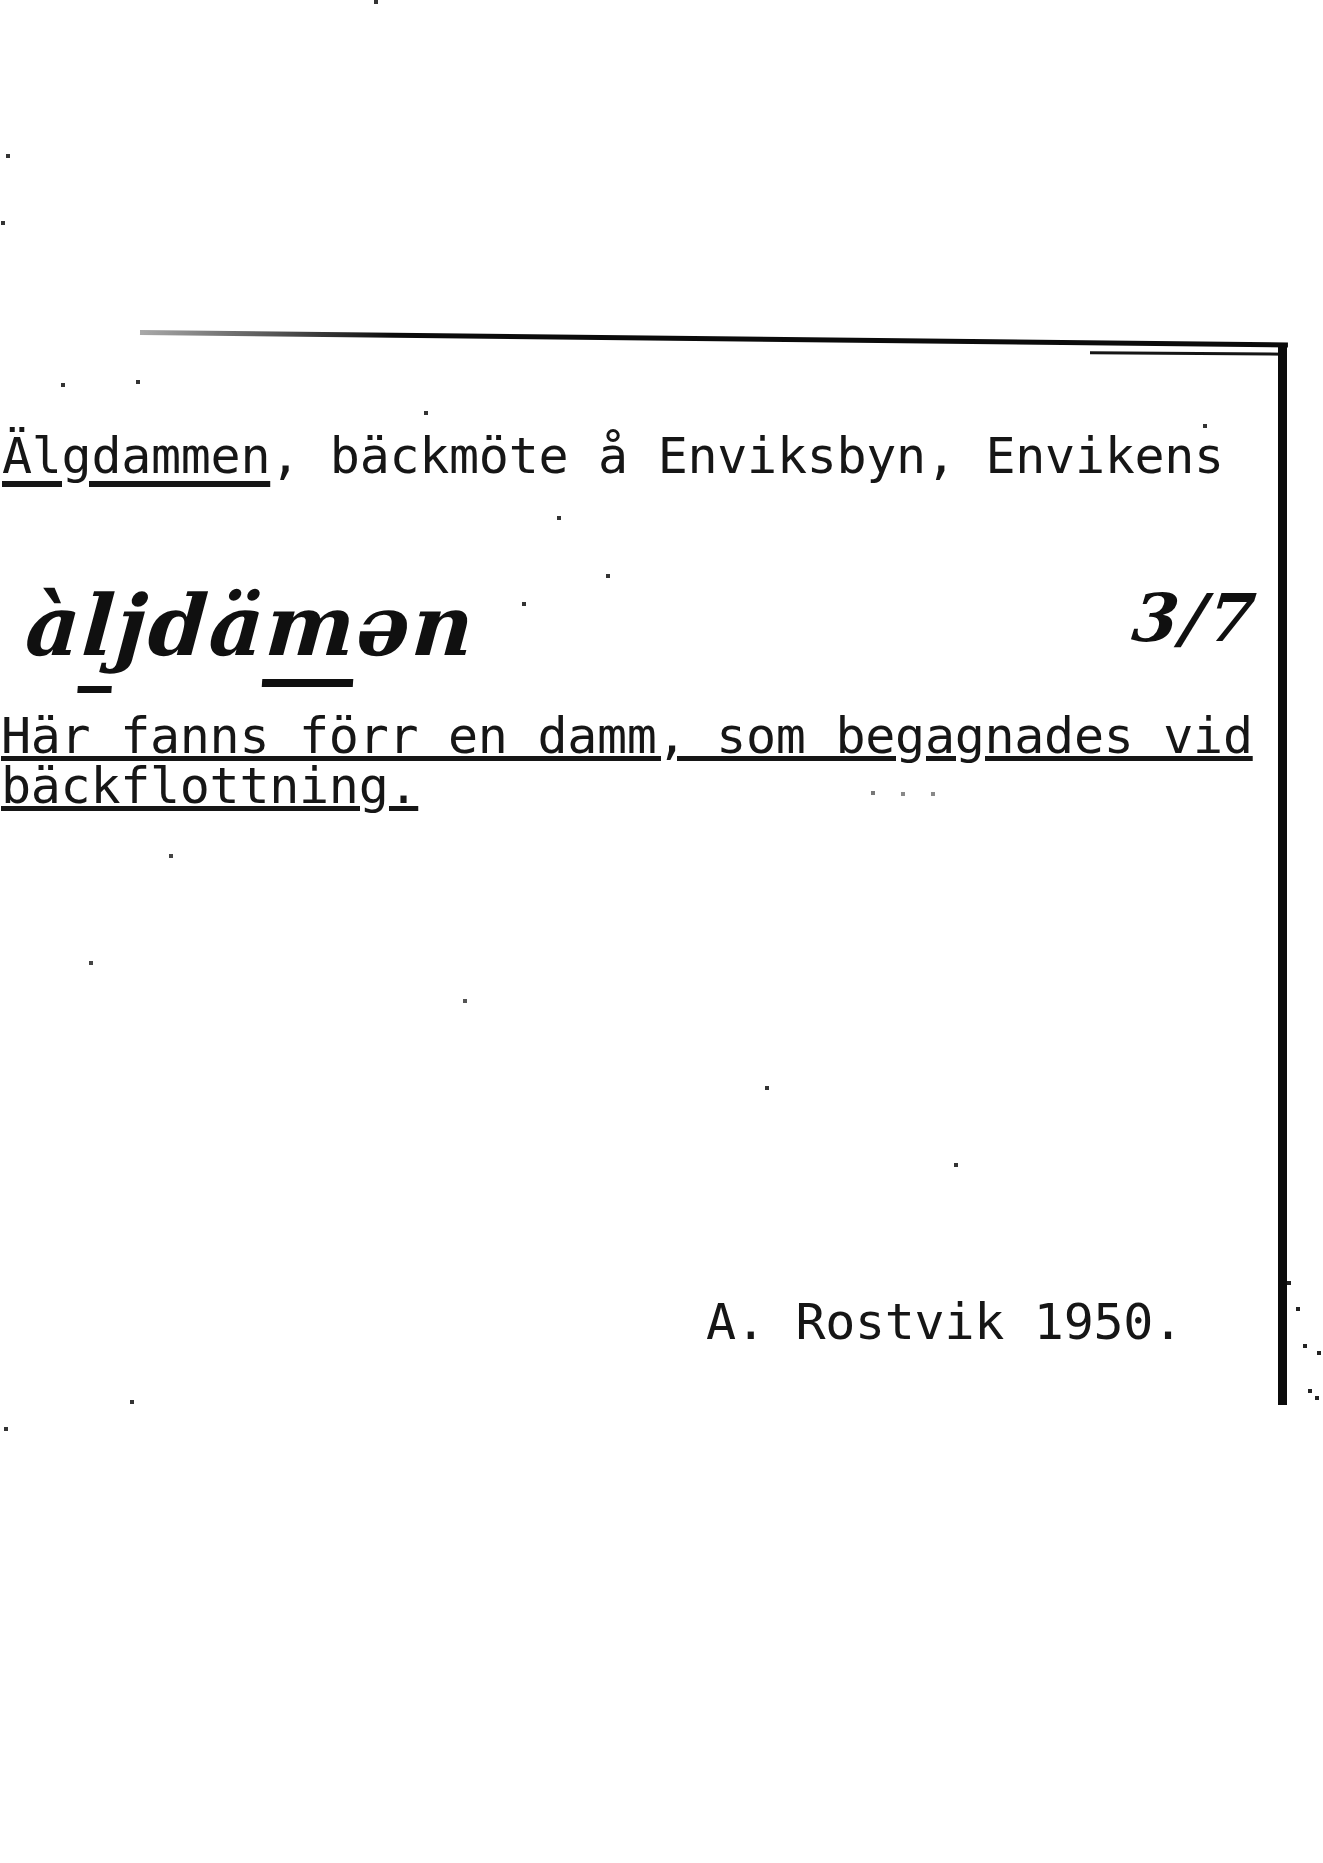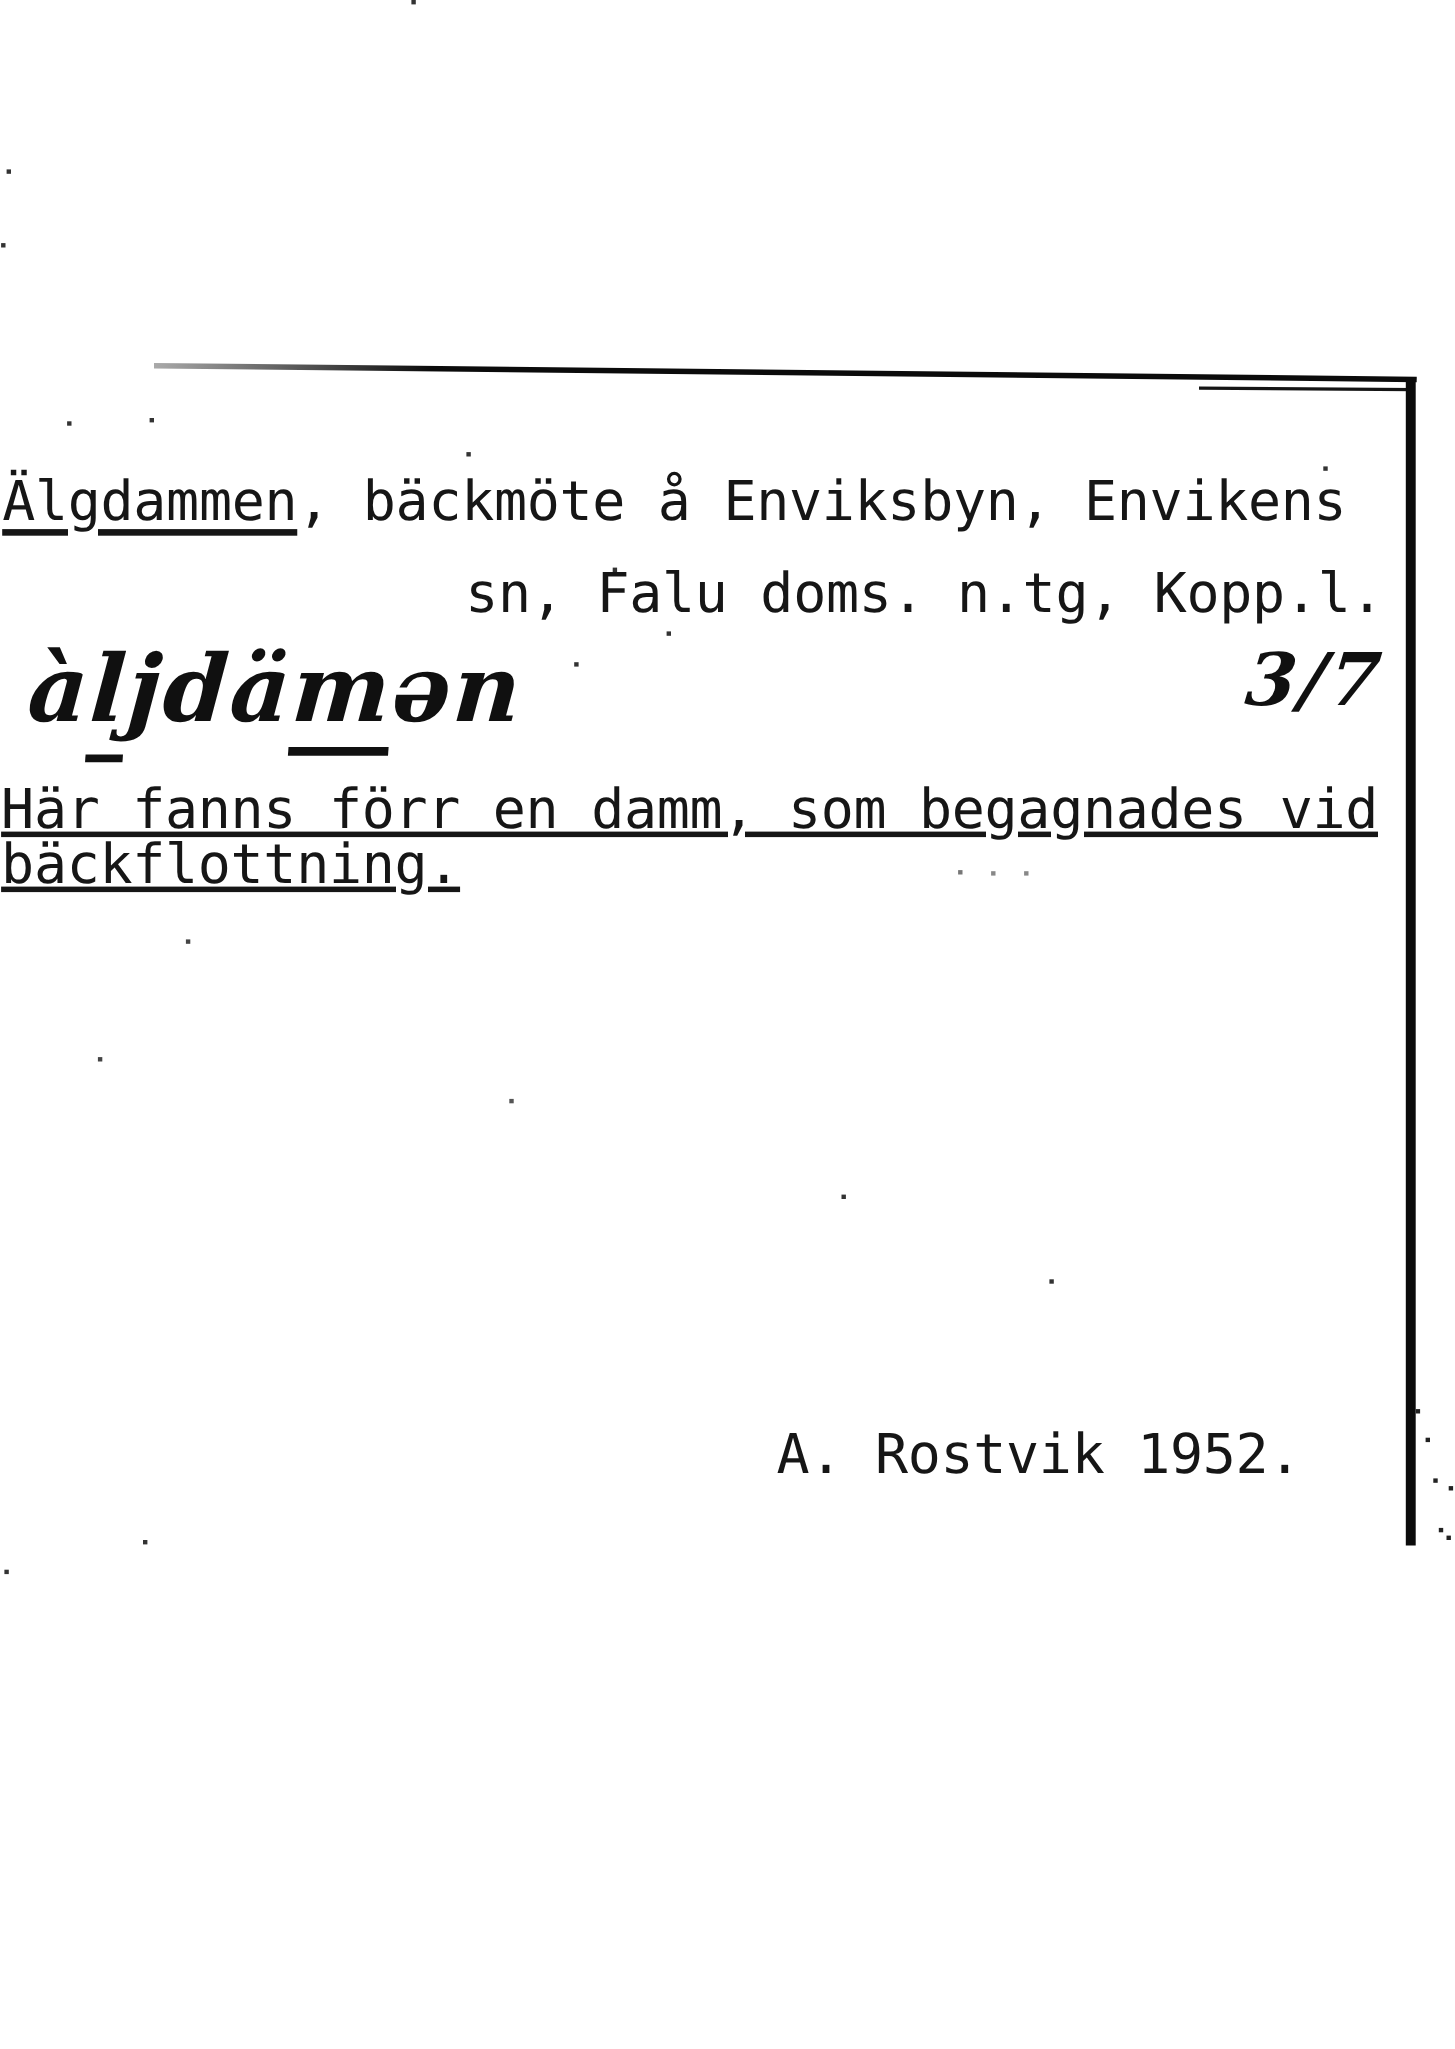--- a/index.html
+++ b/index.html
@@ -112,26 +112,25 @@
 <body>
 
 <div class="page">
 
   <div class="card-top-edge"></div>
   <div class="card-top-edge-shadow"></div>
   <div class="card-right-edge"></div>
 
   <div class="tw headline"><span class="u">Älgdammen</span><span>, bäckmöte å Enviksbyn, Envikens</span></div>
 
-  <div class="tw line2">sn, Falu doms. n.tg, Kopp.l.</div>
 
   <div class="hw phonetic"><span>à</span><span class="mark-under">l</span><span>jdä</span><span class="mark-underline">m</span><span>ən</span></div>
 
   <div class="hw arch-num">3/7</div>
 
   <div class="tw body-text">Här fanns förr en damm, som begagnades vid
 bäckflottning.</div>
 
-  <div class="tw signature">A. Rostvik 1952.</div>
+  <div class="tw signature">A. Rostvik 1950.</div>
 
   <div class="specks"></div>
 
 </div>
 
 </body></html>

